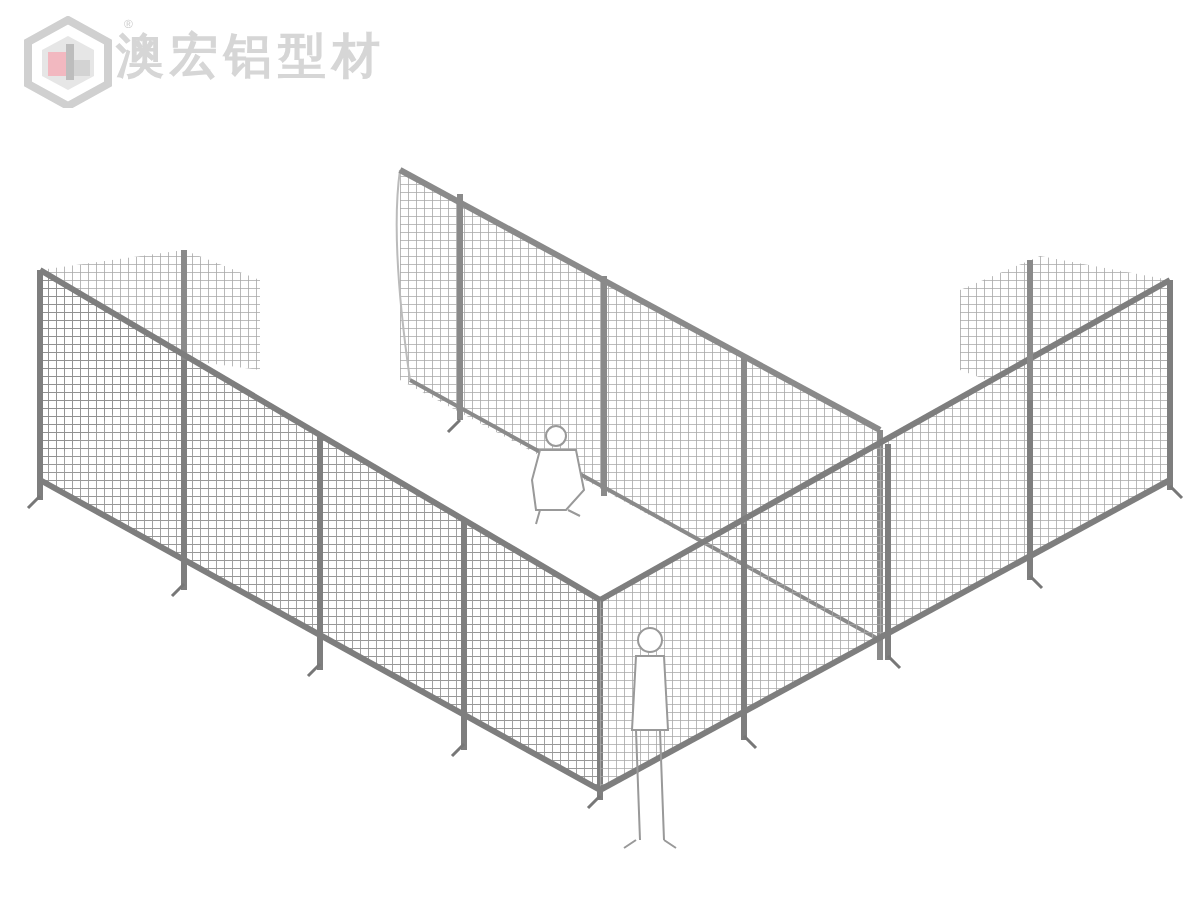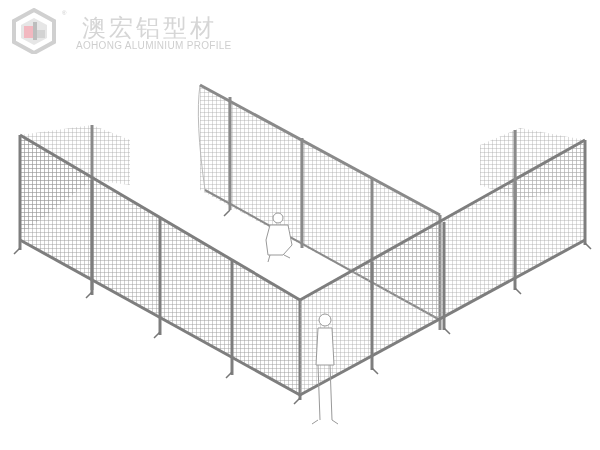--- a/index.html
+++ b/index.html
@@ -1,37 +1,36 @@
 <!DOCTYPE html>
 <html><head>
 <meta charset="utf-8">
 <style>
   html, body { margin:0; padding:0; background:#ffffff; }
   body { width:600px; height:450px; position:relative; overflow:hidden; font-family:"Liberation Sans", sans-serif; }
   .logo { position:absolute; left:10px; top:8px; width:230px; height:46px; }
-  .logo-title { position:absolute; left:72px; top:4px; font-size:24px; font-weight:normal; color:#d6d6d6; letter-spacing:3px; font-family:"DejaVu Sans", sans-serif;text-align:center; }
+  .logo-title { position:absolute; left:48px; top:4px; font-size:24px; font-weight:bold; color:#d6d6d6; letter-spacing:3px; font-family:"DejaVu Sans", sans-serif;text-align:center; }
   .logo-sub { position:absolute; left:66px; top:32px; font-size:10px; color:#cfcfcf; letter-spacing:0.3px; }
   .logo-mark { position:absolute; left:0; top:0; }
   .reg { position:absolute; left:52px; top:2px; font-size:6px; color:#ccc; }
   svg.scene { position:absolute; left:0; top:0; }
 </style>
 </head>
 <body>
 
 <div class="logo">
   <svg class="logo-mark" width="48" height="46" viewBox="0 0 48 46">
     <polygon points="24,2 44,13 44,34 24,45 4,34 4,13" fill="none" stroke="#d0d0d0" stroke-width="4"></polygon>
     <polygon points="24,10 37,17 37,30 24,37 11,30 11,17" fill="#e6e6e6"></polygon>
     <rect x="14" y="18" width="9" height="12" fill="#f2b8c0"></rect>
     <rect x="23" y="14" width="4" height="18" fill="#bdbdbd"></rect>
     <rect x="27" y="22" width="8" height="8" fill="#d3d3d3"></rect>
   </svg>
   <span class="reg">®</span>
   <span class="logo-title">澳宏铝型材</span>
-  <span class="logo-sub">AOHONG ALUMINIUM PROFILE</span>
 </div>
 
 <svg class="scene" width="600" height="450" viewBox="0 0 600 450">
   <defs>
     <pattern id="mesh" width="4" height="4" patternUnits="userSpaceOnUse">
       <path d="M0 0 L4 0 M0 0 L0 4" stroke="#a8a8a8" stroke-width="0.8"></path>
     </pattern>
     <pattern id="meshDark" width="4" height="4" patternUnits="userSpaceOnUse">
       <path d="M0 0 L4 0 M0 0 L0 4" stroke="#8c8c8c" stroke-width="0.9"></path>
     </pattern>

